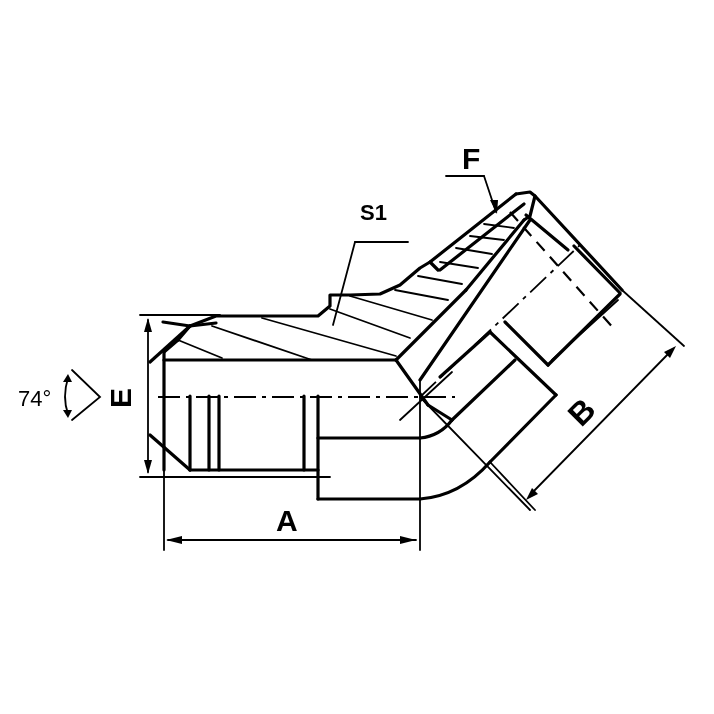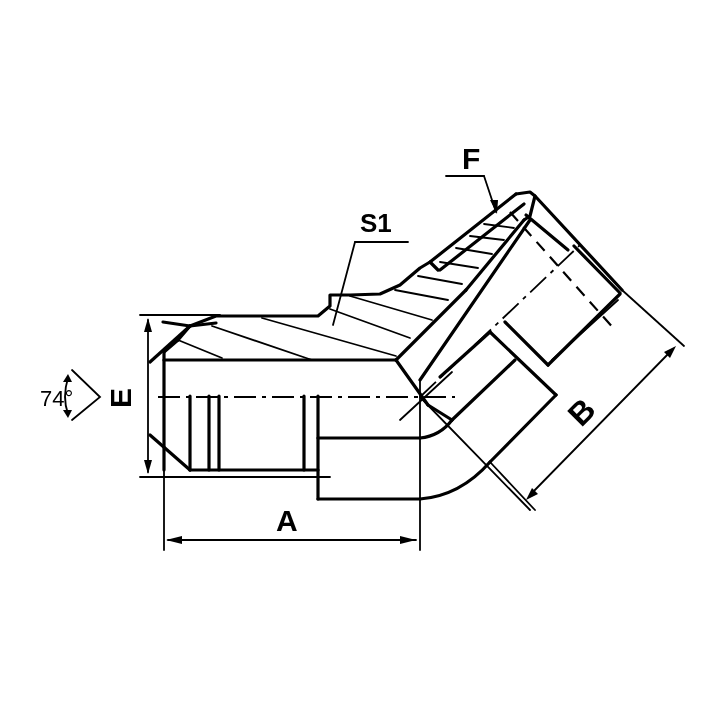--- a/index.html
+++ b/index.html
@@ -4,21 +4,21 @@
   <style>
     html, body { margin: 0; padding: 0; background: #ffffff; }
     body { width: 714px; height: 714px; overflow: hidden; }
     .canvas { position: relative; width: 714px; height: 714px; background: #ffffff; }
     svg { position: absolute; left: 0; top: 0; }
     .thick { stroke: #000; stroke-width: 3.2; fill: none; stroke-linejoin: round; stroke-linecap: round; }
     .thin  { stroke: #000; stroke-width: 1.8; fill: none; stroke-linecap: round; }
     .center { stroke: #000; stroke-width: 1.8; fill: none; stroke-dasharray: 22 6 4 6; }
     .hidden { stroke: #000; stroke-width: 2.2; fill: none; stroke-dasharray: 12 8; }
     .label { position: absolute; font-family: "Liberation Sans", sans-serif; font-weight: bold; color: #000; line-height: 1; white-space: nowrap; }
-    .label-normal { font-weight: normal; margin-left: 22px; }
+    .label-normal { font-weight: normal; }
   </style>
 </head>
 <body>
 
 <div class="canvas">
   <svg width="714" height="714" viewBox="0 0 714 714">
 
     <g>
 
       <polyline class="thick" points="163,322 190,326 216,323"></polyline>
@@ -134,15 +134,15 @@
       <line class="thin" x1="446" y1="176" x2="484" y2="176"></line>
       <line class="thin" x1="484" y1="176" x2="496" y2="212"></line>
       <polygon points="497,214 490,200 498,200" fill="#000"></polygon>
     </g>
   </svg>
 
   <span class="label label-normal" style="left:18px; top:388px; font-size:22px;">74°</span>
   <span class="label" style="left:108px; top:382px; font-size:30px; transform: rotate(-90deg); transform-origin: 12px 14px;">E</span>
   <span class="label" style="left:276px; top:506px; font-size:30px;">A</span>
   <span class="label" style="left:570px; top:396px; font-size:32px; transform: rotate(-45deg);">B</span>
-  <span class="label" style="left:360px; top:210px; font-size:26px;">S1</span>
+  <span class="label" style="left:360px; top:202px; font-size:22px;">S1</span>
   <span class="label" style="left:462px; top:144px; font-size:30px;">F</span>
 </div>
 
 </body></html>

